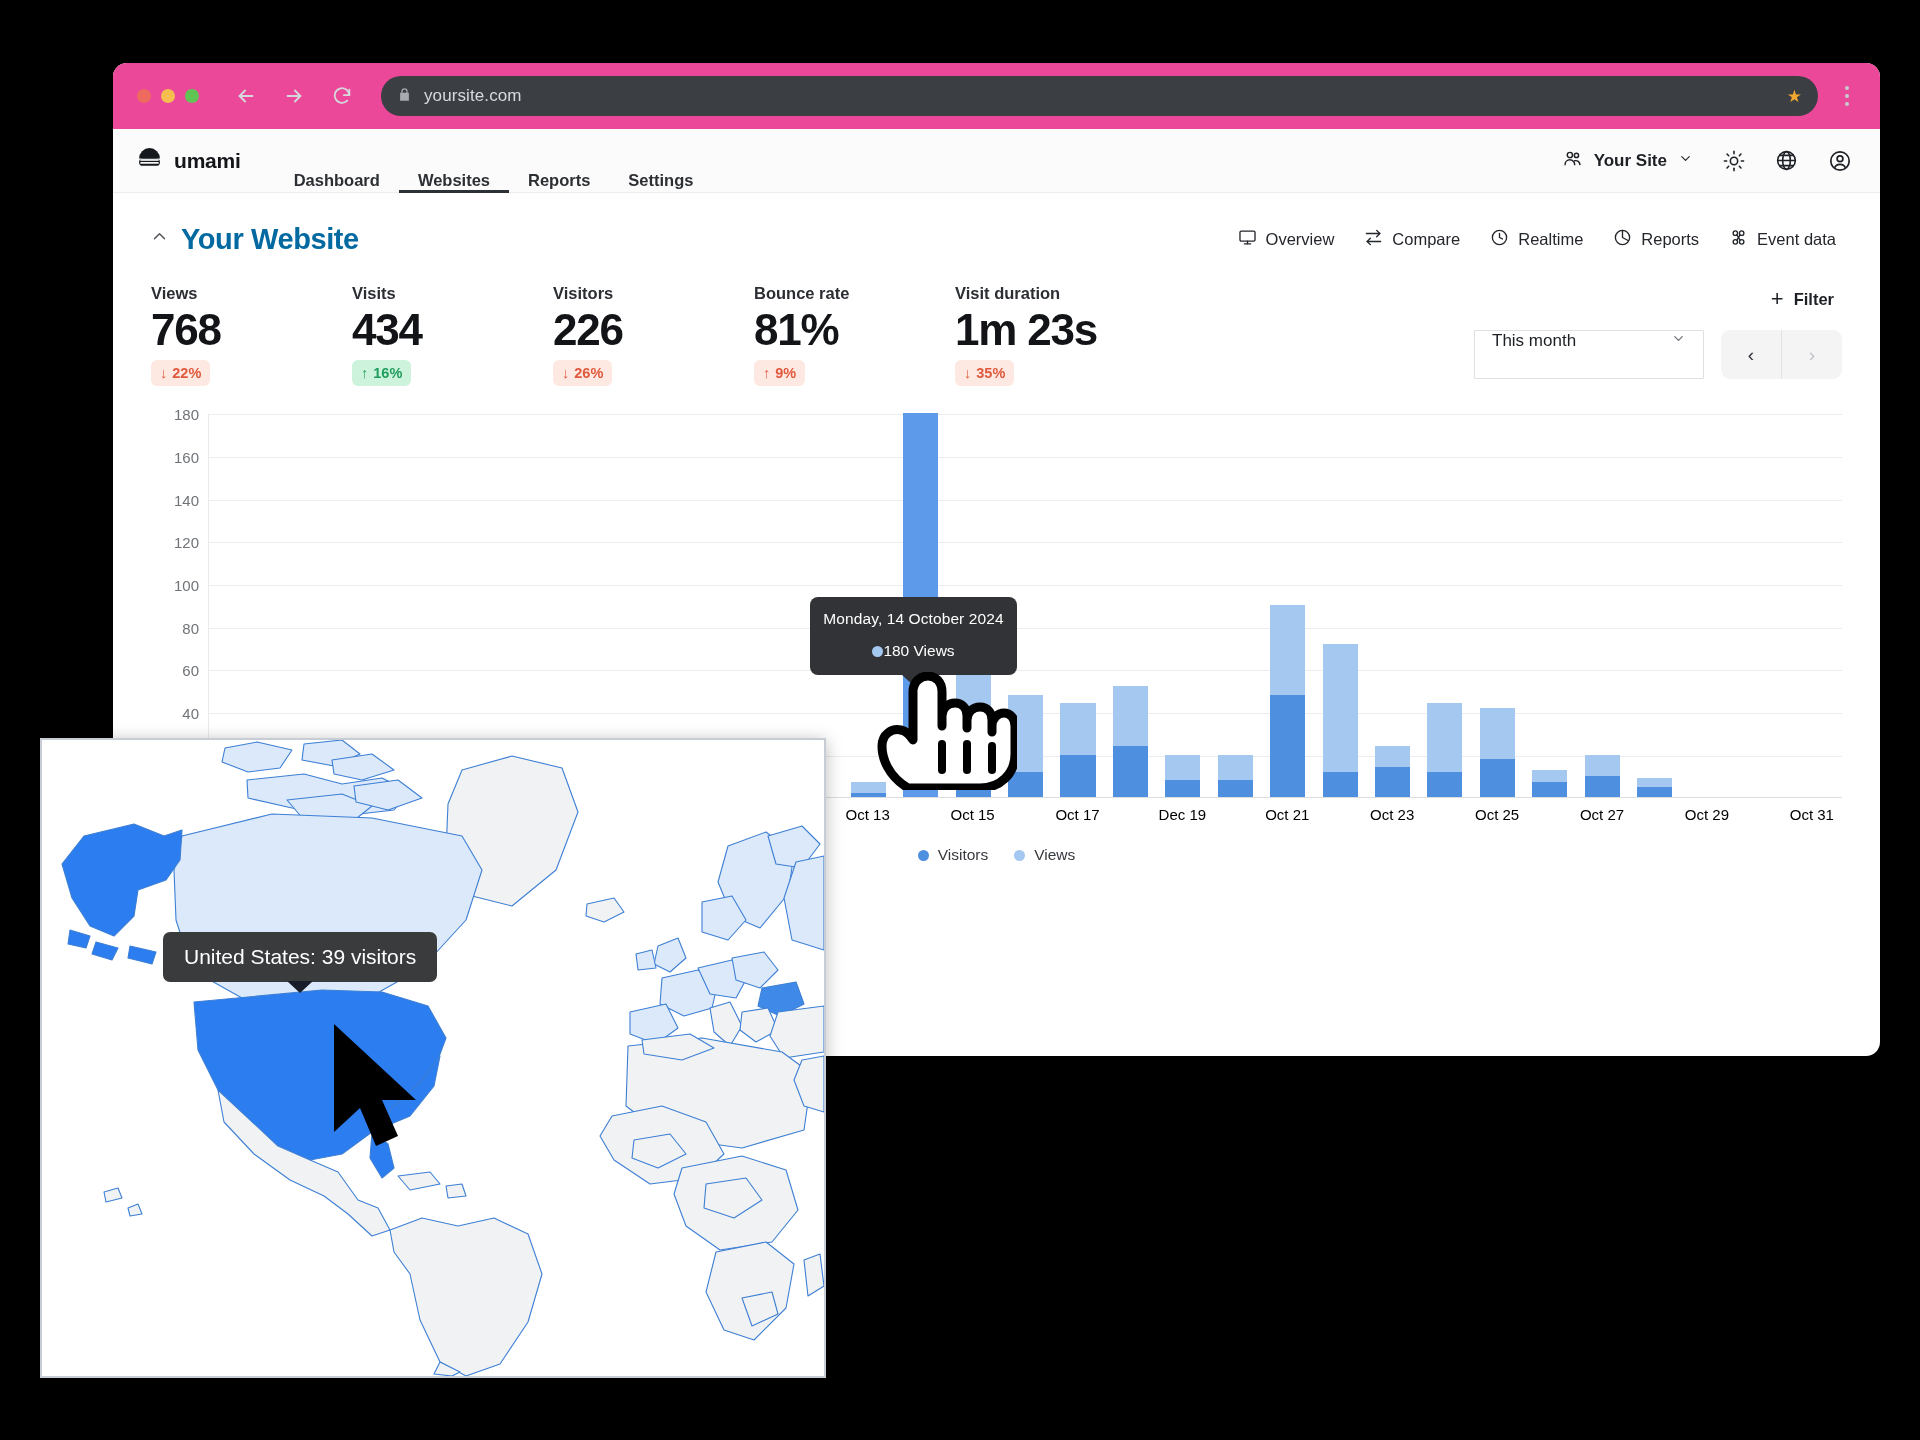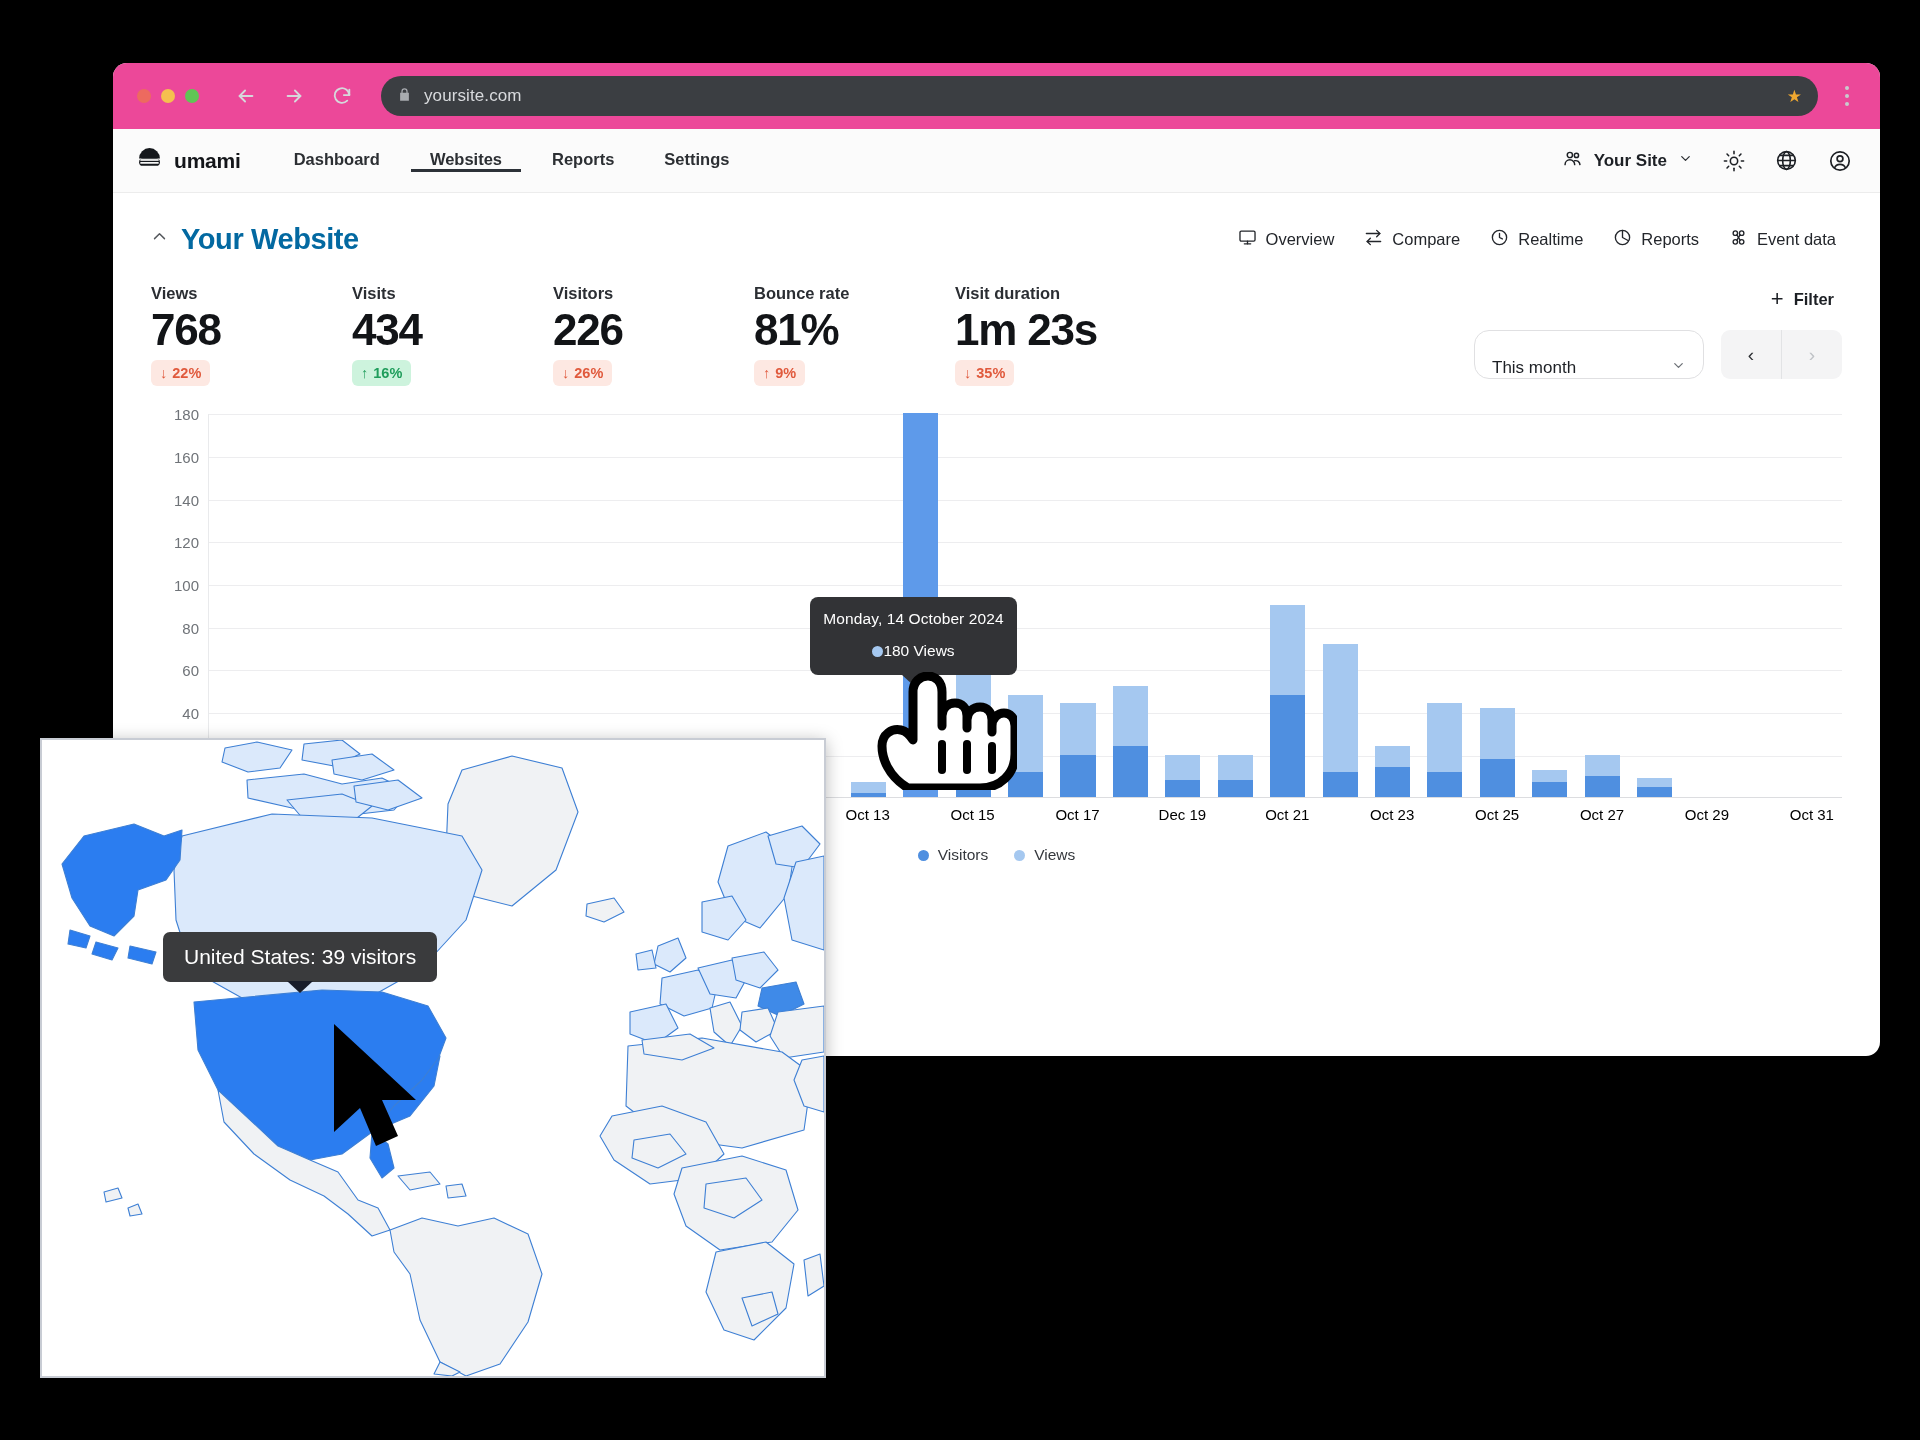--- a/index.html
+++ b/index.html
@@ -45,21 +45,21 @@
   .kebab i { width: 4px; height: 4px; border-radius: 50%; background: #c9cbce; display: block; }
 
   
   .app-header {
     height: 64px; background: #fbfbfb;
     border-bottom: 1px solid #ececec;
     display: flex; align-items: center; padding: 0 22px 0 18px;
   }
   .brand { display: flex; align-items: center; gap: 12px; margin-right: 34px; padding-left: 6px; }
   .brand-name { font-size: 21px; font-weight: bold; color: #14161a; letter-spacing: -.2px; }
-  .mainnav { display: flex; align-items: center; height: 64px; gap: 12px; }
+  .mainnav { display: flex; align-items: flex-end; height: 64px; }
   .mainnav a {
     display: flex; align-items: center; padding: 0 19px;
     font-size: 16.5px; color: #2c2f33; font-weight: 600;
     text-decoration: none; border-bottom: 3px solid transparent;
   }
   .mainnav a.active { border-bottom-color: #2c3138; }
   .header-right { margin-left: auto; display: flex; align-items: center; gap: 30px; padding-right: 6px; }
   .site-select { display: flex; align-items: center; gap: 11px; font-size: 17px; font-weight: 600; color: #1d2025; }
   .hicon { color: #1d2025; display: flex; align-items: center; }
 
@@ -81,22 +81,22 @@
     padding: 5px 9px; margin-top: 6px;
   }
   .delta-down { background: #fde8e2; color: #e0593c; }
   .delta-up { background: #cdf3dd; color: #1f9d5b; }
 
   .metrics-right { margin-left: auto; display: flex; flex-direction: column; align-items: flex-end; padding-top: 4px; }
   .filter-btn { display: flex; align-items: center; gap: 10px; font-size: 16.5px; font-weight: bold; color: #1d2025; cursor: pointer; padding-right: 8px; }
   .plus { font-size: 22px; font-weight: 300; line-height: 1; }
   .range-row { display: flex; align-items: center; gap: 17px; margin-top: 20px; }
   .range-select {
-    width: 230px; height: 49px; border: 1px solid #e0e0e2; border-radius: 15px;
-    background: #fff; display: flex; align-items: flex-end; padding: 0 17px;
+    width: 230px; height: 49px; border: 1px solid #e0e0e2; border-radius: 1px;
+    background: #fff; display: flex; align-items: flex-start; padding: 0 17px;
     font-size: 17px; color: #1d2025;
   }
   .range-select .chev { margin-left: auto; color: #6d7177; }
   .stepper { display: flex; height: 49px; border-radius: 9px; overflow: hidden; background: #f4f4f5; }
   .stepper div { width: 60px; display: flex; align-items: center; justify-content: center; font-size: 19px; color: #2c2f33; }
   .stepper div.disabled { color: #bfc2c6; }
   .stepper .sep { width: 1px; background: #e2e3e5; }
 
   
   .chart-wrap { position: relative; margin-top: 28px; height: 420px; }

